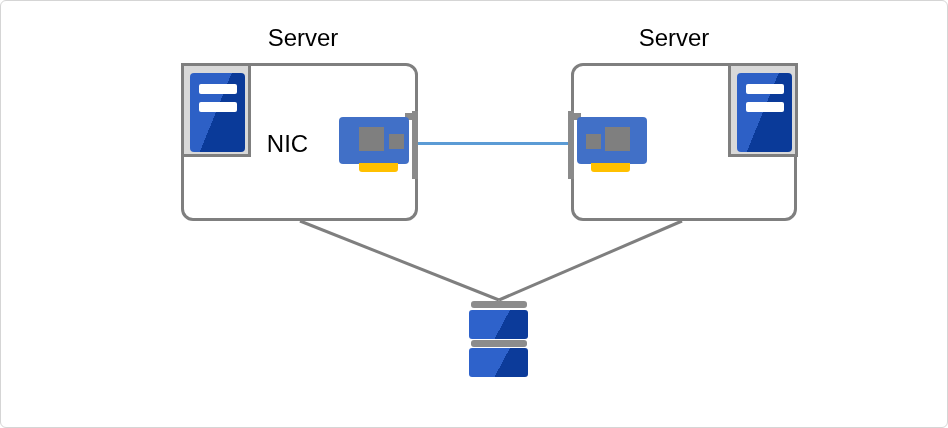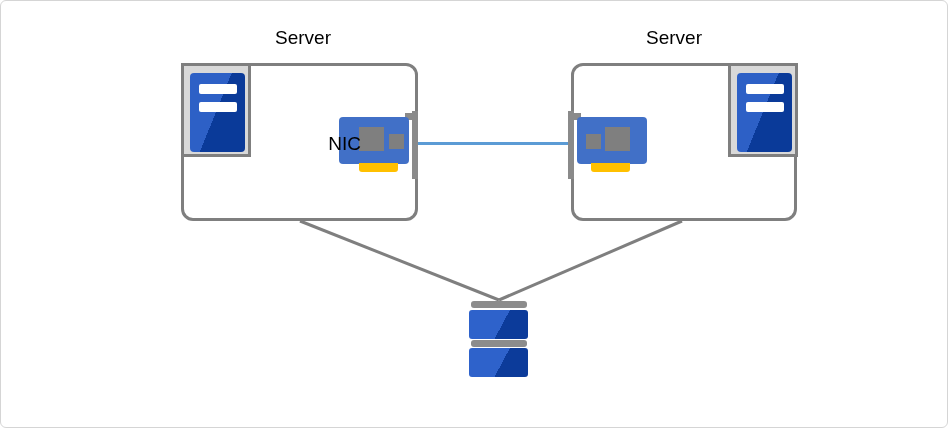--- a/index.html
+++ b/index.html
@@ -86,26 +86,26 @@
   }
   .disk-body{
     position:absolute;left:468px;width:59px;height:29px;
     border-radius:3px;
     background:linear-gradient(118deg, var(--disk-light) 55%, var(--disk-dark) 55%);
   }
 
   .label{
     position:absolute;
     color:var(--text);
-    font-size:19px;line-height:22px;
+    font-size:24px;line-height:22px;
     white-space:nowrap;
   }
   .label.server-l{left:232px;top:26px;width:140px;text-align:center;}
   .label.server-r{left:603px;top:26px;width:140px;text-align:center;}
-  .label.nic{left:250px;top:132px;width:73px;text-align:right;margin-left:37px;}
+  .label.nic{left:250px;top:132px;width:73px;text-align:center;}
   .label.disk{left:412px;top:382px;width:160px;text-align:center;}
 </style>
 </head>
 <body>
 
 <div class="canvas">
 
   <svg class="links" viewBox="0 0 948 428">
     <line class="link-blue" x1="414" y1="142.5" x2="574" y2="142.5"></line>
     <line class="link-gray" x1="299" y1="220" x2="498" y2="299"></line>

